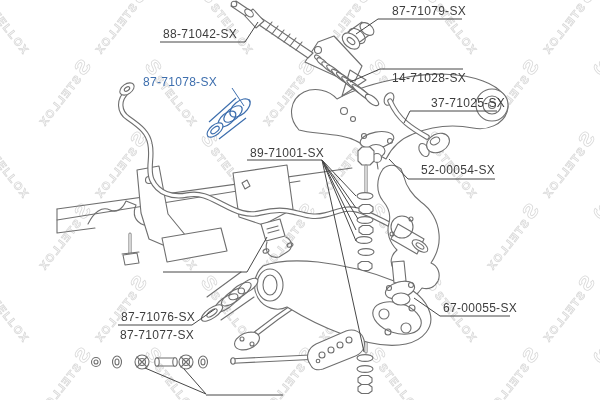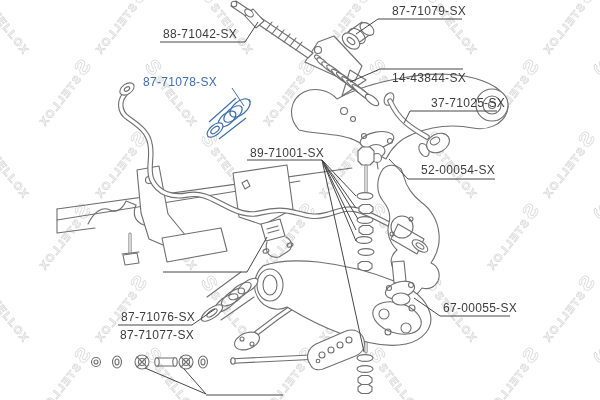--- a/index.html
+++ b/index.html
@@ -288,21 +288,21 @@
     <path d="M495,179 L408,179 L389,159"></path>
     <path d="M163,272 L247,272 L267,237"></path>
     <path d="M118,325 L192,325 L215,309"></path>
     <path d="M510,316 L440,316 L414,298"></path>
     <path d="M206,395 L283,395 M145,368 L206,394 M184,369 L206,394"></path>
   </g>
 </svg>
 
   <div class="lbl" style="left:163px;top:27px">88-71042-SX</div>
   <div class="lbl" style="left:392px;top:4px">87-71079-SX</div>
-  <div class="lbl" style="left:392px;top:71px">14-43844-SX</div>
+  <div class="lbl" style="left:392px;top:71px">14-71028-SX</div>
   <div class="lbl" style="left:431px;top:96px">37-71025-SX</div>
   <div class="lbl hl" style="left:143px;top:75px">87-71078-SX</div>
   <div class="lbl" style="left:250px;top:146px">89-71001-SX</div>
   <div class="lbl" style="left:421px;top:163px">52-00054-SX</div>
   <div class="lbl" style="left:121px;top:310px">87-71076-SX</div>
   <div class="lbl" style="left:120px;top:328px">87-71077-SX</div>
   <div class="lbl" style="left:443px;top:301px">67-00055-SX</div>
 </div>
 
 </body></html>

